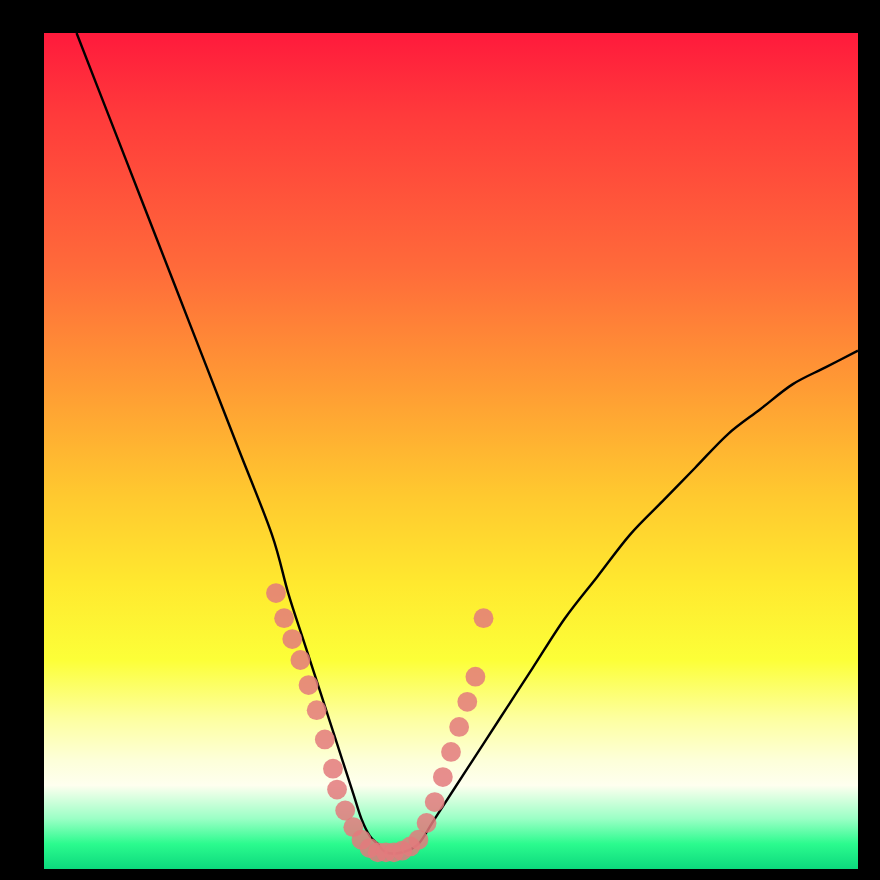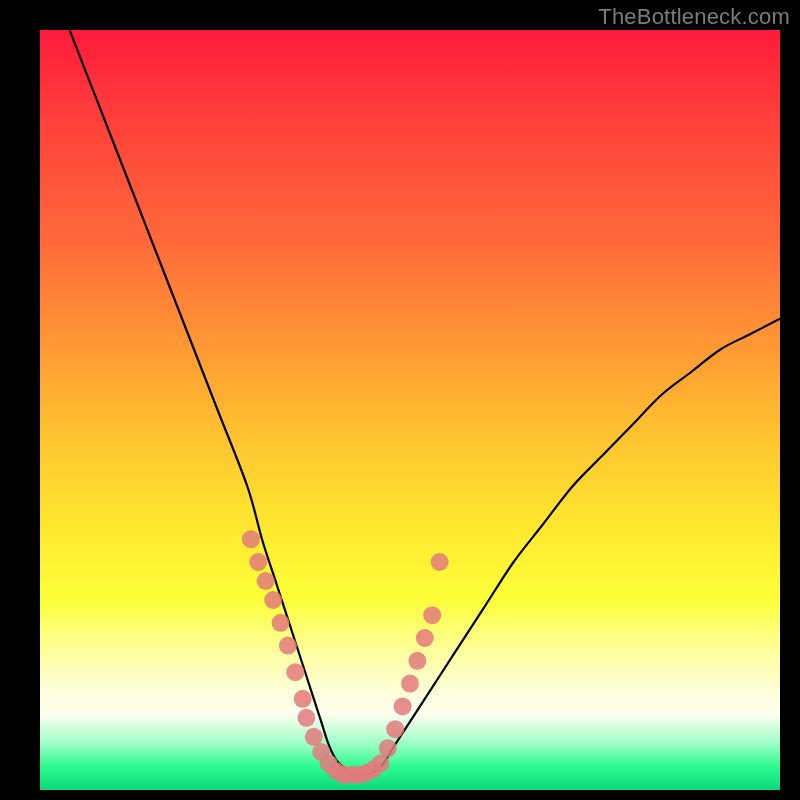--- a/index.html
+++ b/index.html
@@ -90,14 +90,13 @@
           <circle cx="355.2" cy="699.2" r="9" fill="#e37a7d" fill-opacity="0.85"></circle>
           <circle cx="362.6" cy="676.4" r="9" fill="#e37a7d" fill-opacity="0.85"></circle>
           <circle cx="370.0" cy="653.6" r="9" fill="#e37a7d" fill-opacity="0.85"></circle>
           <circle cx="377.4" cy="630.8" r="9" fill="#e37a7d" fill-opacity="0.85"></circle>
           <circle cx="384.8" cy="608.0" r="9" fill="#e37a7d" fill-opacity="0.85"></circle>
           <circle cx="392.2" cy="585.2" r="9" fill="#e37a7d" fill-opacity="0.85"></circle>
           <circle cx="399.6" cy="532.0" r="9" fill="#e37a7d" fill-opacity="0.85"></circle>
         </g>
     </svg>
   </div>
-  <div class="watermark">TheBottleneck.com</div>
 </div>
 
 </body></html>

